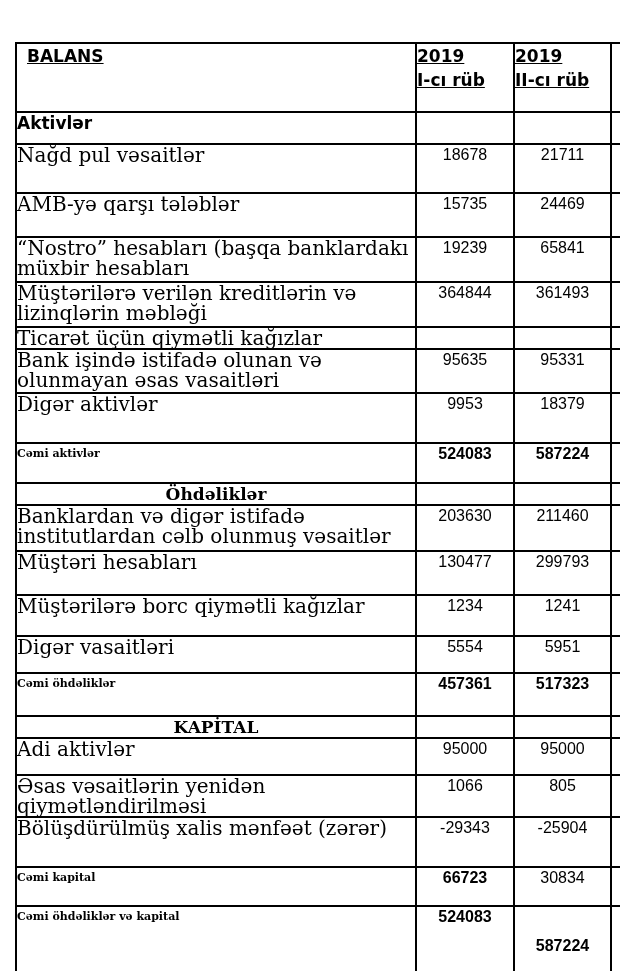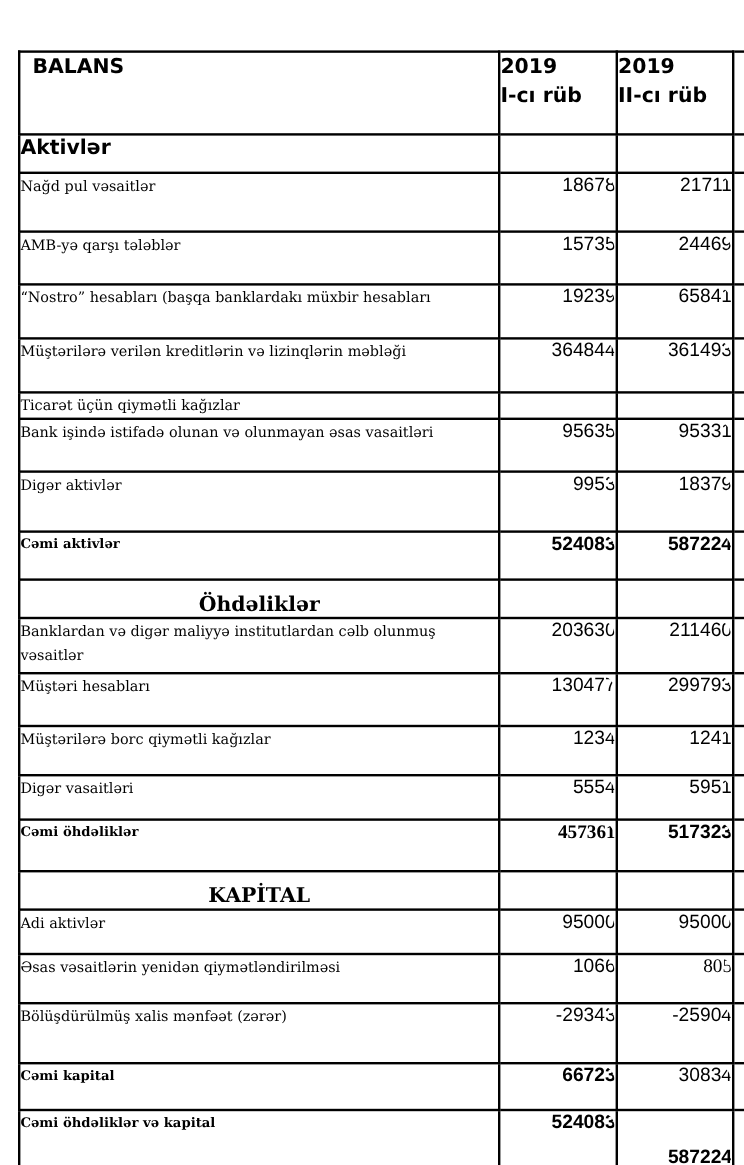--- a/index.html
+++ b/index.html
@@ -31,55 +31,56 @@
 
   
   .hdr {
     font-family: "DejaVu Sans", sans-serif;
     font-weight: bold;
     font-size: 17px;
     text-align: left;
     padding: 6px 4px 0 11px;
     white-space: pre-line;
     line-height: 24px;
+    text-decoration: underline;
   }
   .hdr.title { padding-left: 10px; }
 
   
   .lbl {
-    font-size: 12px;
+    font-size: 20px;
     line-height: 20px;
     padding: 3px 8px 0 7px;
     text-align: left;
   }
   .lbl.b { font-weight: bold; font-size: 11px; }
   .lbl.sans-b {
     font-family: "DejaVu Sans", sans-serif;
     font-weight: bold;
     font-size: 17px;
   }
   .lbl.center {
     font-weight: bold;
     font-size: 17px;
     text-align: center;
     line-height: 19px;
-    padding: 11px 0 0 0;
+    padding: 1px 0 0 0;
   }
 
   
   .val {
     font-family: "Liberation Sans", sans-serif;
     font-size: 16px;
     line-height: 19px;
-    text-align: right;
+    text-align: center;
     padding-top: 3px;
     border-radius: 14px;
   }
   .val.b { font-weight: bold; }
-  .val.serif { font-family: Liberation Serif, serif; }
+  .val.serif { font-family: Liberation Sans, sans-serif; }
   .val.pad26 { padding-top: 29px; }
 
   .stub { background: #ffffff; }
 
   
   tr.h69 { height: 69px; } tr.h32 { height: 32px; } tr.h49 { height: 49px; }
   tr.h44 { height: 44px; } tr.h45 { height: 45px; } tr.h22 { height: 22px; }
   tr.h50 { height: 50px; } tr.h40 { height: 40px; } tr.h20 { height: 20px; }
   tr.h46 { height: 46px; } tr.h41 { height: 41px; } tr.h37 { height: 37px; }
   tr.h43 { height: 43px; } tr.h39 { height: 39px; } tr.h90 { height: 90px; }
@@ -169,21 +170,21 @@
   </tr>
 
   <tr class="h20">
     <td class="lbl center">Öhdəliklər</td>
     <td class="val"></td>
     <td class="val"></td>
     <td class="stub"></td>
   </tr>
 
   <tr class="h46">
-    <td class="lbl">Banklardan və digər maliyyə institutlardan cəlb olunmuş vəsaitlər</td>
+    <td class="lbl">Banklardan və digər istifadə institutlardan cəlb olunmuş vəsaitlər</td>
     <td class="val">203630</td>
     <td class="val">211460</td>
     <td class="stub"></td>
   </tr>
 
   <tr class="h44">
     <td class="lbl">Müştəri hesabları</td>
     <td class="val">130477</td>
     <td class="val">299793</td>
     <td class="stub"></td>

